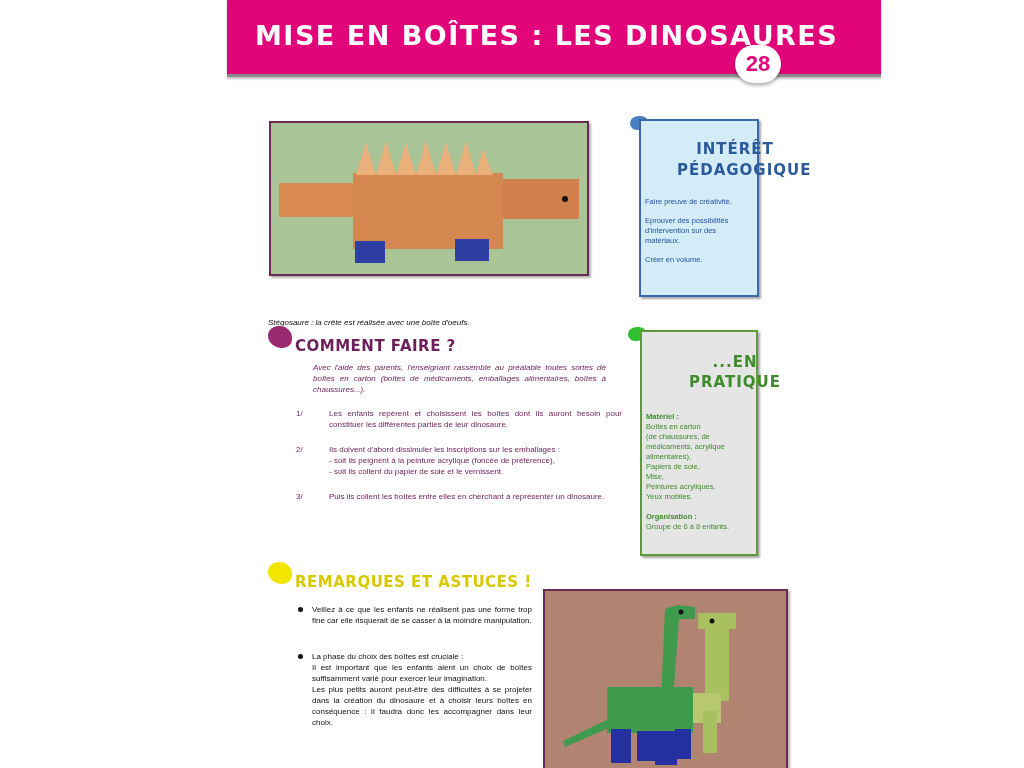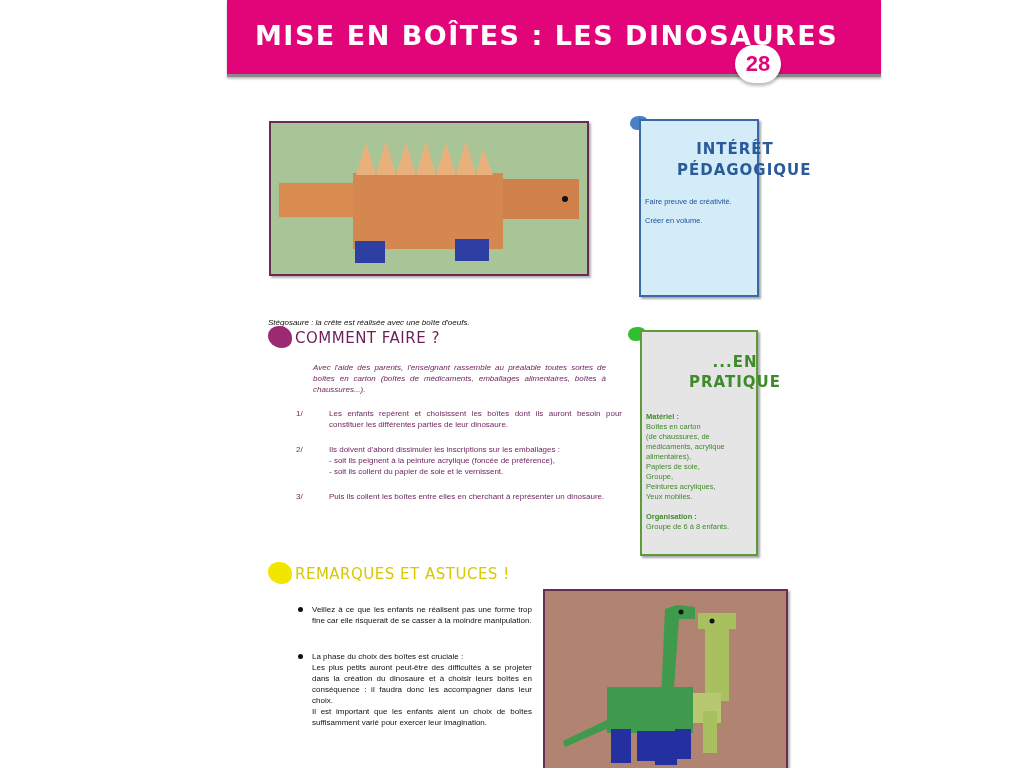--- a/index.html
+++ b/index.html
@@ -18,21 +18,21 @@
     .caption { left:268px; top:277px; font-size:8px; font-style:italic; color:#111;margin-top:41px; }
     .panel-blue { left:639px; top:119px; width:116px; height:174px; background:#d3ecf8; border:2px solid #3a6aa6;
                   box-shadow:2px 2px 2px rgba(0,0,0,0.35); }
     .panel-green { left:640px; top:330px; width:114px; height:222px; background:#e5e5e5; border:2px solid #5f9a3a;
                    box-shadow:2px 2px 2px rgba(0,0,0,0.35); }
     .panel-title { position:absolute; left:0; width:100%; text-align:center; font-family:"DejaVu Sans", sans-serif;
                    font-weight:bold; font-size:15px; line-height:20px; letter-spacing:1px;margin-left:36px; }
     .panel-text { position:absolute; left:4px; width:108px; font-size:7.5px; line-height:10px; }
     .panel-text p { margin:0 0 9px 0; }
     .splat { position:absolute; width:18px; height:14px; border-radius:50% 40% 55% 45%; }
-    .section-head { font-family:"DejaVu Sans", sans-serif; font-weight:normal; font-size:15px; letter-spacing:0.5px; text-transform:uppercase; }
+    .section-head { font-family:"DejaVu Sans", sans-serif; font-weight:bold; font-size:15px; letter-spacing:0.5px; text-transform:uppercase;margin-top:8px; }
     .section-splat { position:absolute; width:24px; height:22px; border-radius:45% 55% 40% 60%; }
     .purple { color:#6c1f5a; }
     .body-text { font-size:8px; line-height:11px; color:#6c1f5a; text-align:justify; }
     .step { position:absolute; left:296px; width:310px; font-size:8px; line-height:11px; color:#6c1f5a; text-align:justify; }
     .step .num { position:absolute; left:0; top:0; }
     .step .txt { position:absolute; left:17px; width:293px;margin-left:16px; }
     .bullet { position:absolute; left:286px; width:245px; font-size:8px; line-height:11px; color:#111; text-align:justify; }
     .bullet .dot { position:absolute; left:0; top:3px; width:5px; height:5px; background:#111; border-radius:50%; }
     .bullet .txt { position:absolute; left:26px; width:220px; }
     .photo2 { left:543px; top:589px; width:241px; height:178px; background:#b08470; border:2px solid #6b2b57;
@@ -66,34 +66,35 @@
   </svg>
 </div>
 <div class="abs caption">Stégosaure : la crête est réalisée avec une boîte d'oeufs.</div>
 
 <div class="splat" style="left:630px; top:116px; background:#4a7fc4;"></div>
 <div class="abs panel-blue">
   <div class="panel-title" style="top:18px; color:#2a5a9a; text-transform:uppercase;">Intérêt</div>
   <div class="panel-title" style="top:39px; color:#2a5a9a; text-transform:uppercase;">Pédagogique</div>
   <div class="panel-text" style="top:76px; color:#1f4f9a;">
     <p>Faire preuve de créativité.</p>
+    <p>Eprouver des possibilités d'intervention sur des matériaux.</p>
     <p>Créer en volume.</p>
   </div>
 </div>
 
 <div class="splat" style="left:628px; top:327px; background:#2fbf2f;"></div>
 <div class="abs panel-green">
   <div class="panel-title" style="top:20px; color:#3f8a2a; text-transform:uppercase;">...en</div>
   <div class="panel-title" style="top:40px; color:#3f8a2a; text-transform:uppercase;">pratique</div>
   <div class="panel-text" style="top:80px; color:#3f8a2a;">
     <div style="font-weight:bold;">Matériel :</div>
     <div>Boîtes en carton</div>
     <div>(de chaussures, de médicaments, acrylique alimentaires),</div>
     <div>Papiers de soie,</div>
-    <div>Groupe,</div>
+    <div>Mise,</div>
     <div>Peintures acryliques,</div>
     <div>Yeux mobiles.</div>
     <div style="height:10px;"></div>
     <div style="font-weight:bold;">Organisation :</div>
     <div>Groupe de 6 à 8 enfants.</div>
   </div>
 </div>
 
 <div class="section-splat" style="left:268px; top:326px; background:#9b2a72;"></div>
 <div class="abs section-head purple" style="left:295px; top:329px;">Comment faire ?</div>
@@ -120,22 +121,22 @@
 <div class="abs section-head" style="left:295px; top:565px; color:#d8c800;">Remarques et astuces !</div>
 
 <div class="bullet" style="top:604px;">
   <span class="dot" style="left:12px;"></span>
   <span class="txt">Veillez à ce que les enfants ne réalisent pas une forme trop fine car elle risquerait de se casser à la moindre manipulation.</span>
 </div>
 <div class="bullet" style="top:651px;">
   <span class="dot" style="left:12px;"></span>
   <div class="txt">
     <div>La phase du choix des boîtes est cruciale :</div>
+    <div>Il est important que les enfants aient un choix de boîtes suffisamment varié pour exercer leur imagination.</div>
     <div>Les plus petits auront peut-être des difficultés à se projeter dans la création du dinosaure et à choisir leurs boîtes en conséquence : il faudra donc les accompagner dans leur choix.</div>
-    <div>Il est important que les enfants aient un choix de boîtes suffisamment varié pour exercer leur imagination.</div>
   </div>
 </div>
 
 <div class="abs photo2">
   <svg width="241" height="178" viewBox="0 0 241 178">
     <rect x="160" y="30" width="24" height="80" fill="#a8c060"></rect>
     <rect x="153" y="22" width="38" height="16" fill="#a8c060"></rect>
     <rect x="146" y="102" width="30" height="30" fill="#b8c870"></rect>
     <rect x="158" y="120" width="14" height="42" fill="#a8c060"></rect>
     <polygon points="120,18 132,14 150,16 150,28 134,28 128,110 116,110" fill="#3f9a4e"></polygon>

